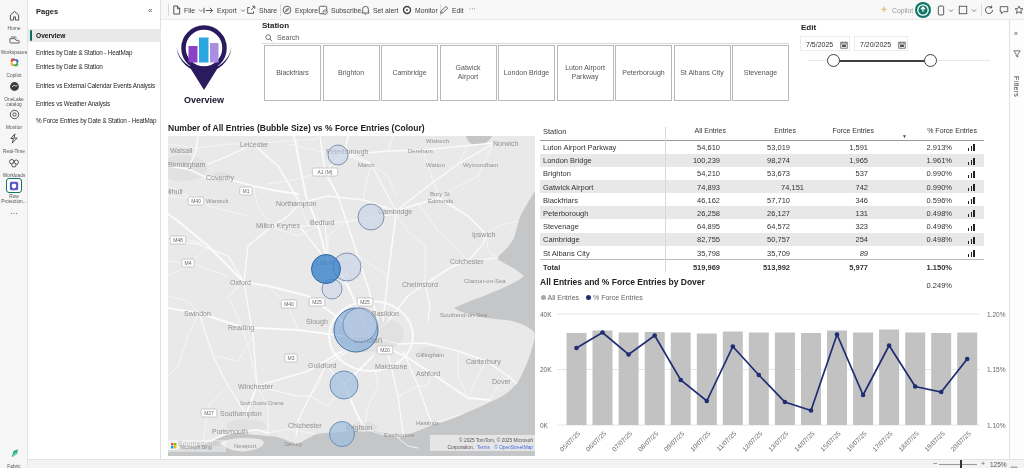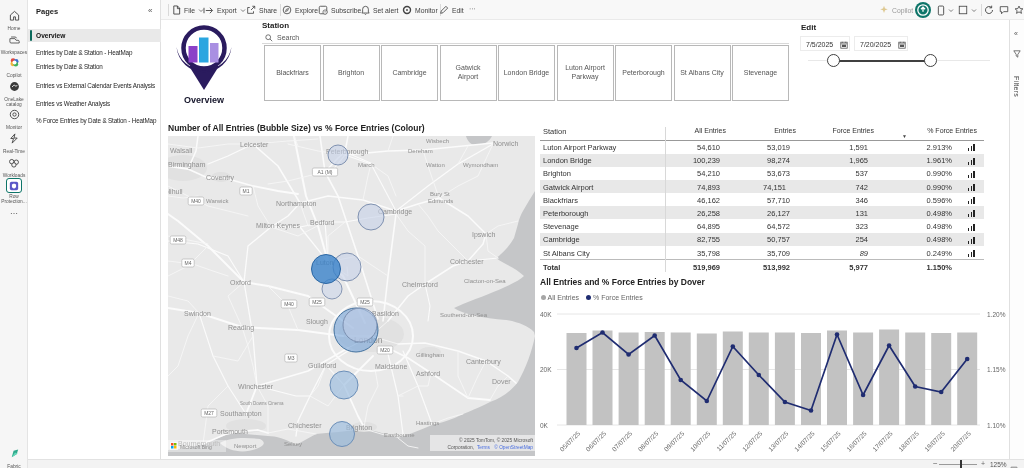--- a/index.html
+++ b/index.html
@@ -314,21 +314,21 @@
         <span class="cn" style="right:32px;">0.990%</span>
         <span class="spark">
           <i style="height:3px"></i>
           <i style="height:5px"></i>
           <i style="height:7px"></i>
         </span>
       </div>
   <div class="trow g" style="top:55.9px;">
         <span class="c0">Gatwick Airport</span>
         <span class="cn" style="right:264px;">74,893</span>
-        <span class="cn" style="right:198px;">74,151</span>
+        <span class="cn" style="right:180px;">74,151</span>
         <span class="cn" style="right:116px;">742</span>
         <span class="cn" style="right:32px;">0.990%</span>
         <span class="spark">
           <i style="height:3px"></i>
           <i style="height:5px"></i>
           <i style="height:7px"></i>
         </span>
       </div>
   <div class="trow" style="top:69.1px;">
         <span class="c0">Blackfriars</span>
@@ -376,21 +376,21 @@
           <i style="height:3px"></i>
           <i style="height:5px"></i>
           <i style="height:7px"></i>
         </span>
       </div>
   <div class="trow" style="top:121.9px;">
         <span class="c0">St Albans City</span>
         <span class="cn" style="right:264px;">35,798</span>
         <span class="cn" style="right:194px;">35,709</span>
         <span class="cn" style="right:116px;font-style:italic;">89</span>
-        <span class="cn" style="right:32px;">0.249%</span>
+        <span class="cn" style="right:32px;margin-top:32px;">0.249%</span>
         <span class="spark">
           <i style="height:3px"></i>
           <i style="height:5px"></i>
           <i style="height:7px"></i>
         </span>
       </div>
   <div class="trow" style="top:135.1px;border-top:1px solid #bbb;font-weight:bold;">
         <span class="c0">Total</span>
         <span class="cn" style="right:264px;">519,969</span>
         <span class="cn" style="right:194px;">513,992</span>

